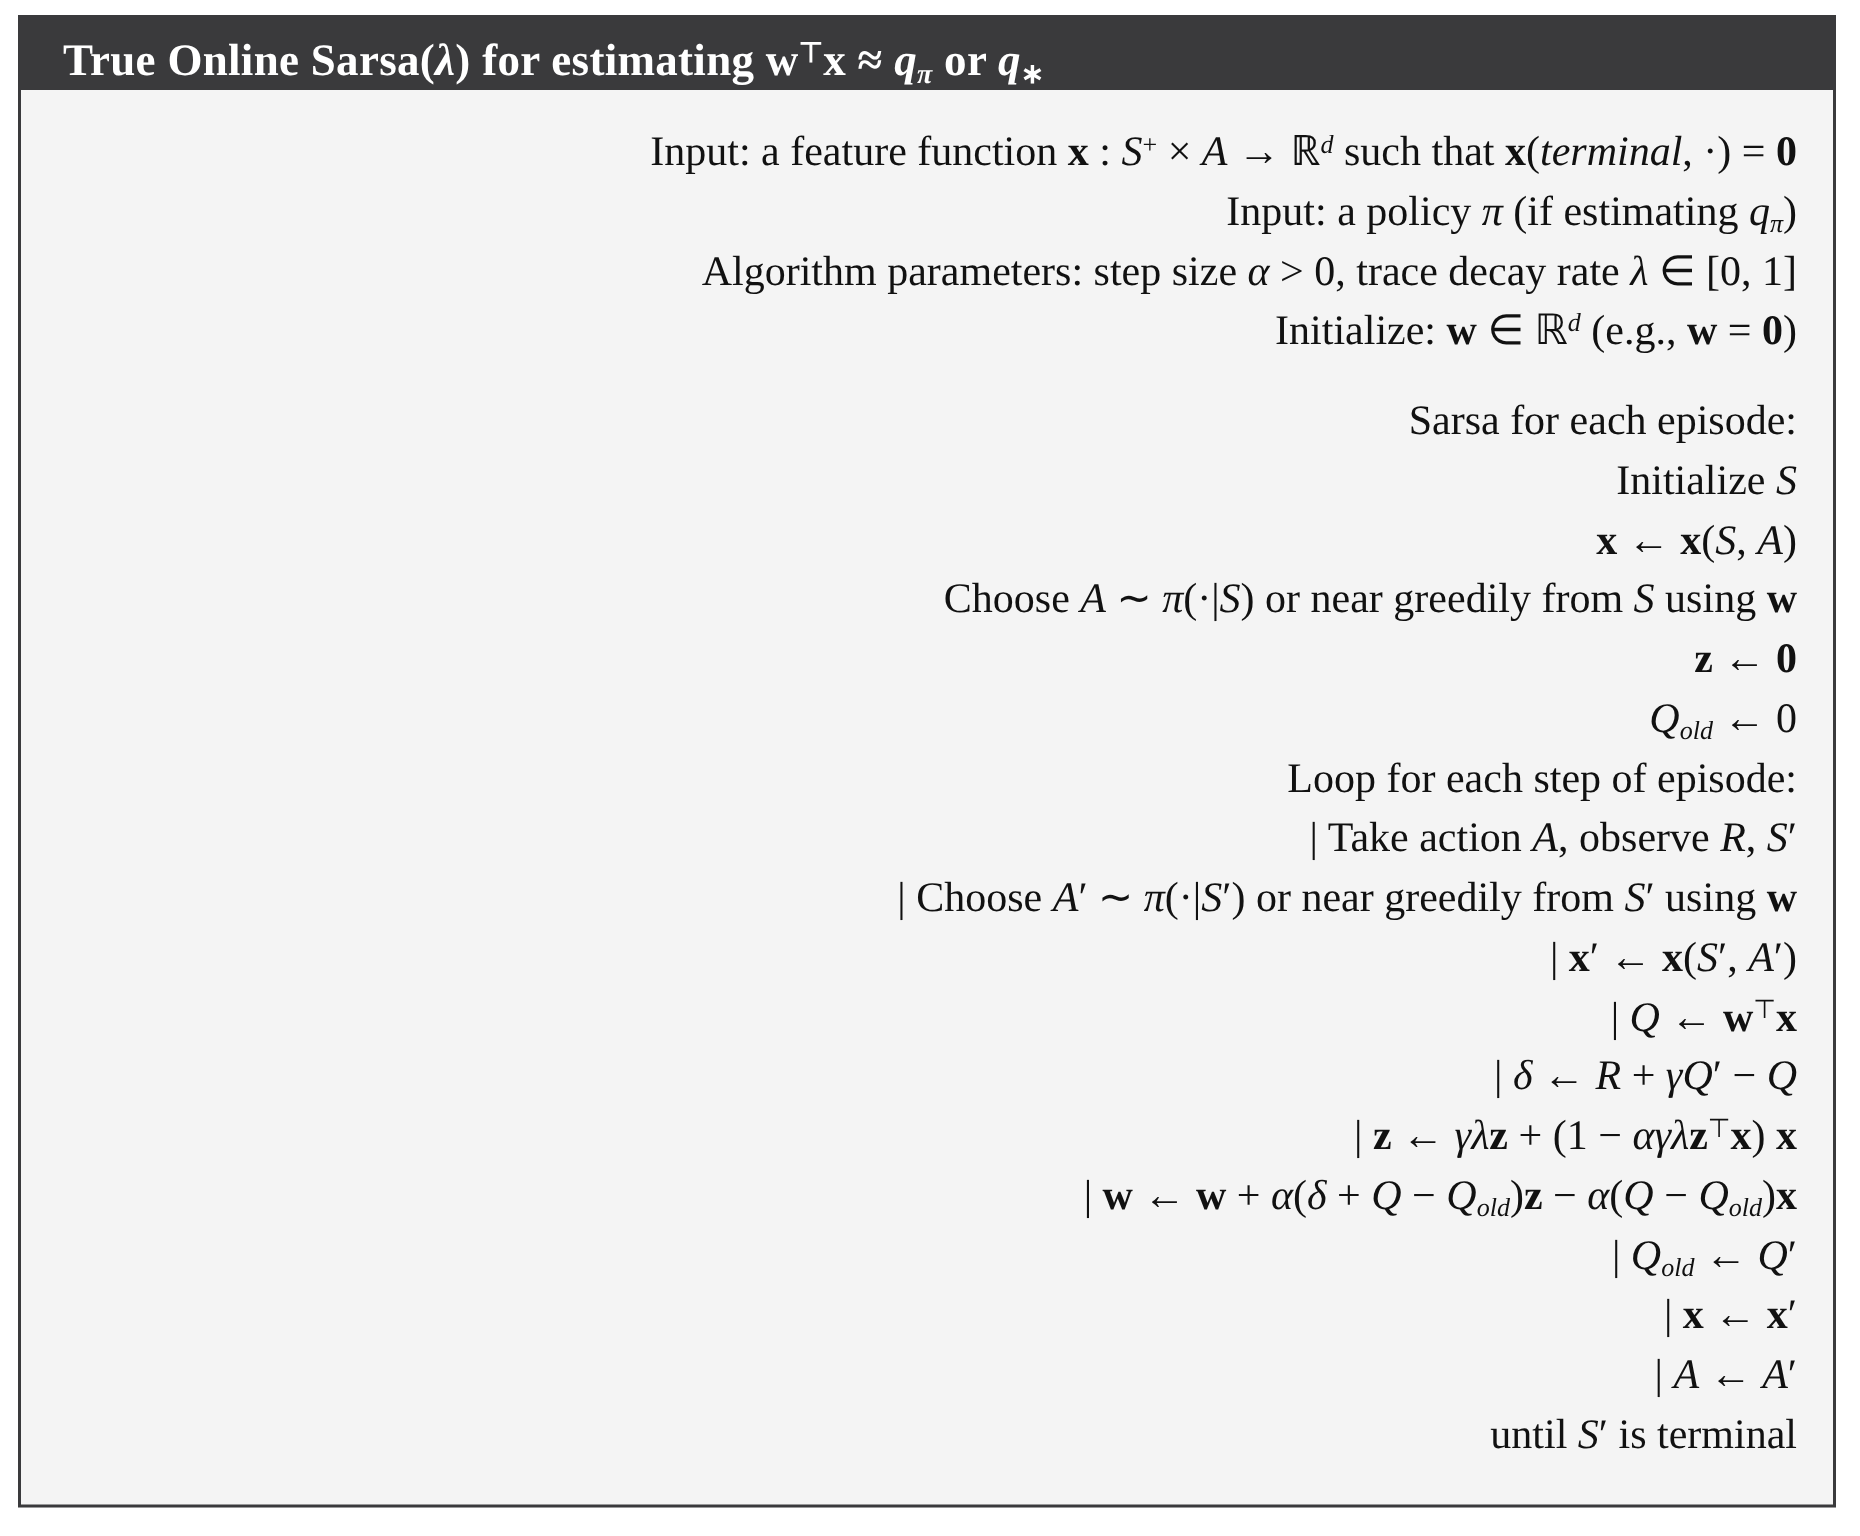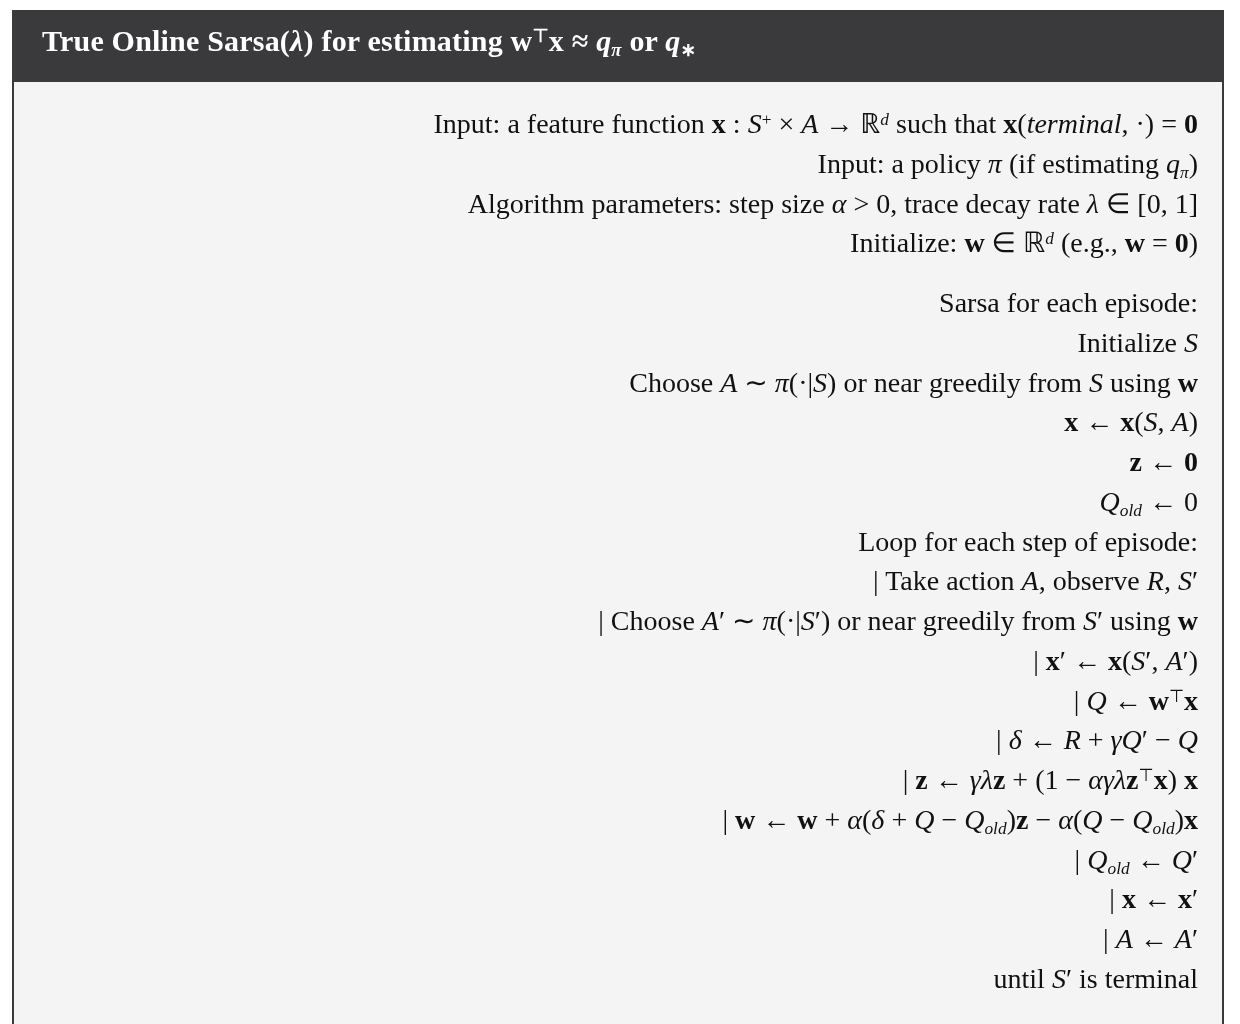--- a/index.html
+++ b/index.html
@@ -19,21 +19,21 @@
     top: 10px;
     width: 1212px;
     border: 2px solid #3a3a3c;
     background: #f4f4f4;
     box-sizing: border-box;
   }
 
   .algo-title-bar {
     background: #3a3a3c;
     color: #ffffff;
-    padding: 12px 18px 24px 28px;
+    padding: 12px 18px 2px 28px;
     font-size: 30px;
     font-weight: bold;
     letter-spacing: 0.2px;
     box-sizing: border-box;
   }
 
   .algo-body {
     padding: 22px 24px 26px 28px;
     font-size: 28px;
     line-height: 1.42;
@@ -90,23 +90,23 @@
     <div class="line">Algorithm parameters: step size <span class="mi">α</span> &gt; 0, trace decay rate <span class="mi">λ</span> ∈ [0, 1]</div>
 
     <div class="line">Initialize: <span class="mb">w</span> ∈ <span class="mr">ℝ</span><sup class="mi">d</sup> (e.g., <span class="mb">w</span> = <span class="mb">0</span>)</div>
 
     <div class="blank"></div>
 
     <div class="line">Sarsa for each episode:</div>
 
     <div class="line indent1">Initialize <span class="mi">S</span></div>
 
+    <div class="line indent1"><span class="mb">x</span> ← <span class="mb">x</span>(<span class="mi">S</span>, <span class="mi">A</span>)</div>
+
     <div class="line indent1">Choose <span class="mi">A</span> ∼ <span class="mi">π</span>(·|<span class="mi">S</span>) or near greedily from <span class="mi">S</span> using <span class="mb">w</span></div>
-
-    <div class="line indent1"><span class="mb">x</span> ← <span class="mb">x</span>(<span class="mi">S</span>, <span class="mi">A</span>)</div>
 
     <div class="line indent1"><span class="mb">z</span> ← <span class="mb">0</span></div>
 
     <div class="line indent1"><span class="mi">Q</span><sub class="mi">old</sub> ← 0</div>
 
     <div class="line indent1">Loop for each step of episode:</div>
 
     <div class="line indent1"><span class="bar">|</span> Take action <span class="mi">A</span>, observe <span class="mi">R</span>, <span class="mi">S</span>′</div>
 
     <div class="line indent1"><span class="bar">|</span> Choose <span class="mi">A</span>′ ∼ <span class="mi">π</span>(·|<span class="mi">S</span>′) or near greedily from <span class="mi">S</span>′ using <span class="mb">w</span></div>

